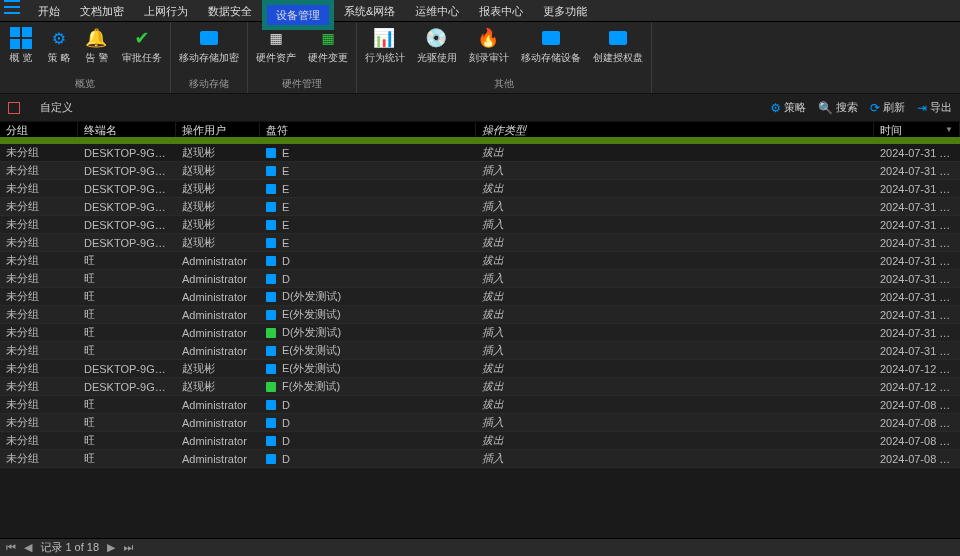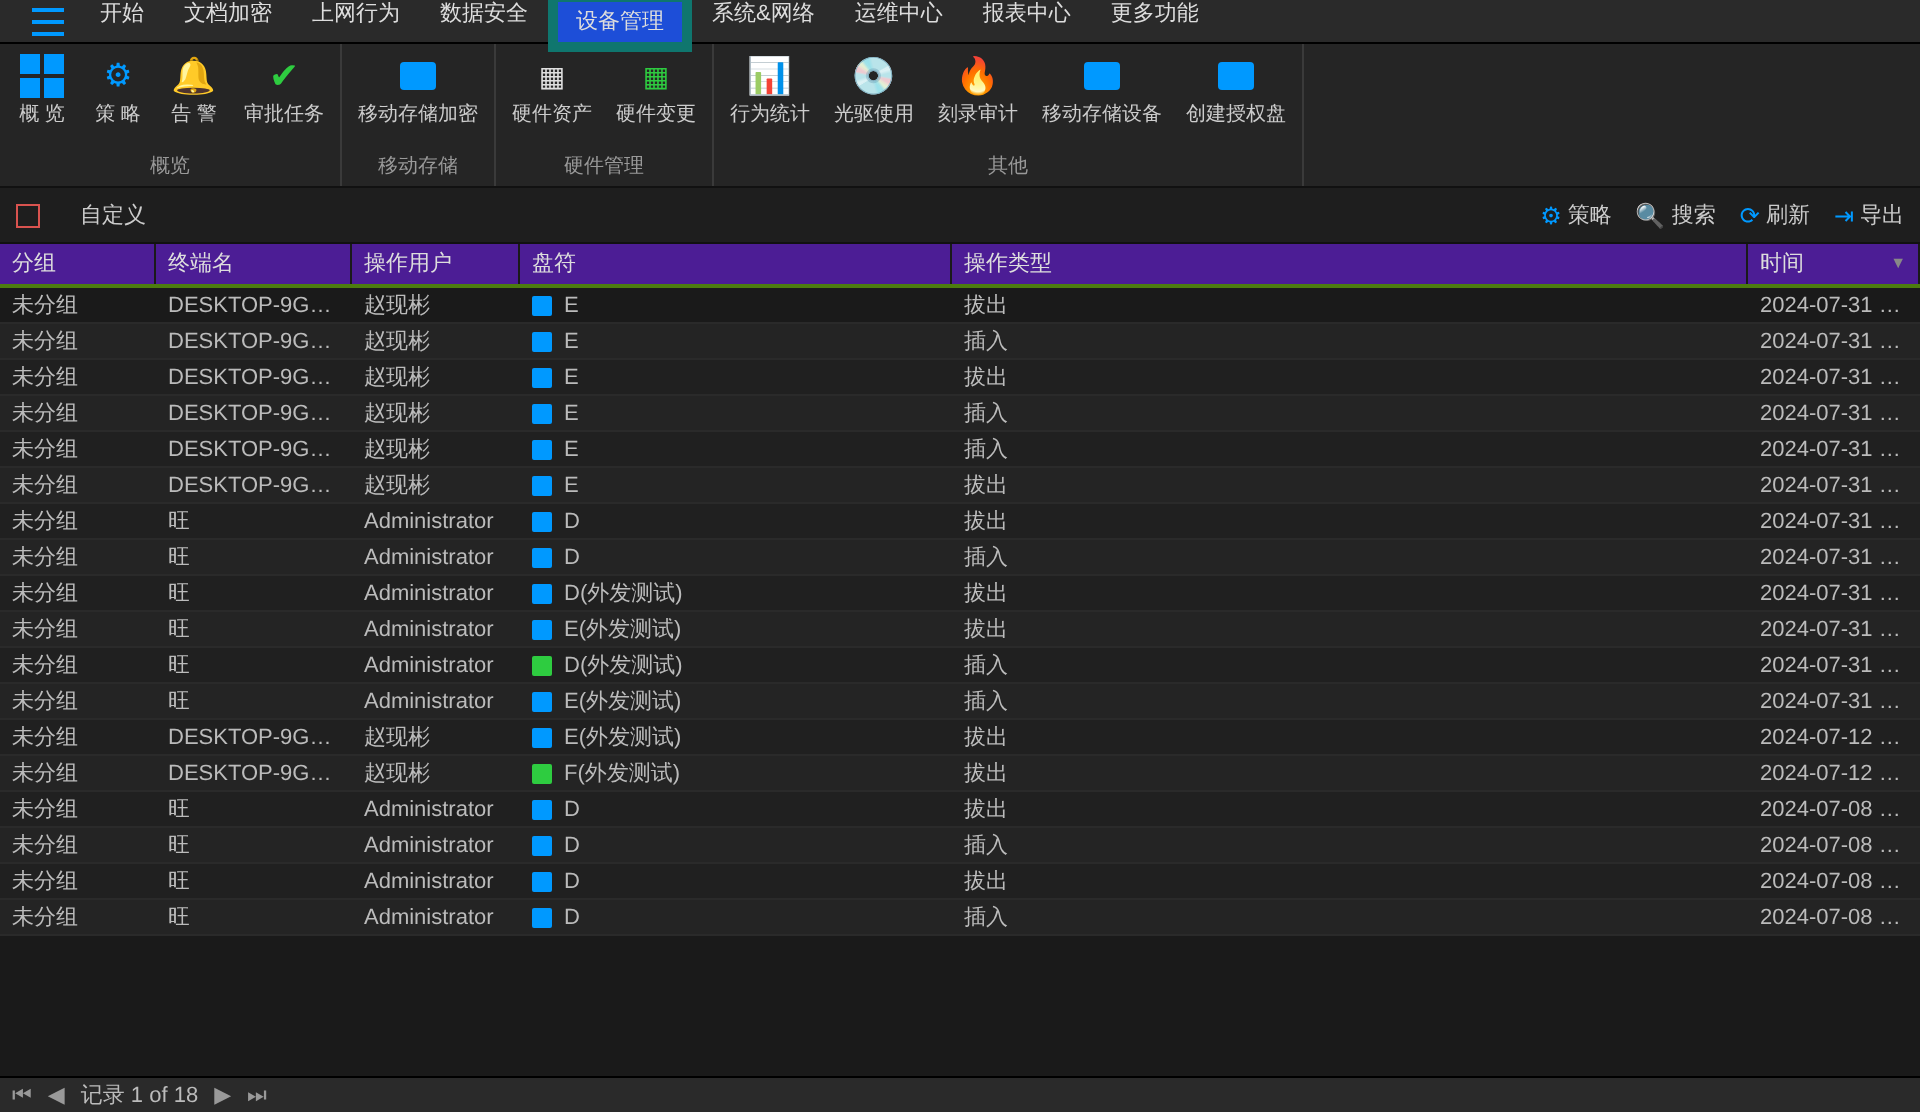--- a/index.html
+++ b/index.html
@@ -1,19 +1,19 @@
 <!DOCTYPE html>
 <html><head>
   <meta charset="utf-8">
   <style>
     * { margin: 0; padding: 0; box-sizing: border-box; font-family: "Microsoft YaHei", Arial, sans-serif; }
     body { width: 960px; height: 556px; background: #1a1a1a; color: #ccc; font-size: 11px; overflow: hidden; position: relative; }
 
     
-    .menubar { height: 22px; background: #2a2a2a; display: flex; align-items: center; padding: 0 16px; border-bottom: 1px solid #000; }
+    .menubar { height: 22px; background: #2a2a2a; display: flex; align-items: flex-start; padding: 0 4px; border-bottom: 1px solid #000; }
     .menubar .menu-icon { width: 16px; height: 14px; display: flex; flex-direction: column; justify-content: space-between; margin-right: 8px; }
     .menubar .menu-icon span { height: 2px; background: #0099ff; }
     .menubar .menu-item { padding: 0 10px; cursor: pointer; line-height: 22px; color: #ddd; }
     .menubar .menu-item.active { background: #1d4ed8; border: 5px solid #0f766e; line-height: 20px; padding: 0 9px; }
 
     
     .ribbon { height: 72px; background: #252525; display: flex; border-bottom: 1px solid #111; }
     .ribbon-group { display: flex; flex-direction: column; border-right: 1px solid #3a3a3a; }
     .ribbon-group .items { flex: 1; display: flex; align-items: flex-start; padding: 2px 2px 0 2px; }
     .ribbon-group .group-label { text-align: center; font-size: 10px; color: #999; height: 16px; line-height: 14px; }
@@ -28,37 +28,37 @@
 
     
     .subbar { height: 28px; background: #1e1e1e; display: flex; align-items: center; justify-content: space-between; padding: 0 8px; border-bottom: 1px solid #111; }
     .subbar-left { display: flex; align-items: center; gap: 20px; }
     .subbar-left .sqicon { width: 12px; height: 12px; border: 1px solid #d9534f; display: inline-block; }
     .subbar-right { display: flex; align-items: center; gap: 12px; }
     .subbar-right .tool { display: flex; align-items: center; gap: 3px; cursor: pointer; }
     .subbar-right .tool .ticon { color: #0099ff; font-size: 12px; }
 
     
-    .thead { height: 22px; background: #4c1d95; display: flex; border-bottom: 2px solid #4d7c0f; }
+    .thead { height: 22px; background: #000000; display: flex; border-bottom: 7px solid #4d7c0f; }
     .thead .col { padding: 0 6px; line-height: 22px; border-right: 1px solid #1a1a1a; color: #ddd; font-size: 11px; display: flex; align-items: center; }
     .thead .col.time { justify-content: space-between; }
     .thead .col .sort { font-size: 8px; color: #888; }
 
     
     .tbody { position: absolute; top: 144px; left: 0; right: 0; bottom: 18px; overflow: hidden; }
     .row { height: 18px; display: flex; align-items: center; border-bottom: 1px solid #2a2a2a; color: #bbb; font-size: 11px; }
     .row:nth-child(odd) { background: #202020; }
     .row:nth-child(even) { background: #242424; }
     .row.sel { background: #1a1a1a; }
     .cell { padding: 0 6px; overflow: hidden; white-space: nowrap; text-overflow: ellipsis; }
     .c-group { width: 78px; }
     .c-term { width: 98px; }
     .c-user { width: 84px; }
     .c-drv { width: 216px; display: flex; align-items: center; gap: 6px; }
-    .c-op { width: 398px; }
+    .c-op { width: 398px; font-style: italic; }
     .c-time { flex: 1; text-align: right; padding-right: 8px; }
     .drvicon { width: 10px; height: 10px; background: #0099ff; border-radius: 1px; display: inline-block; flex-shrink: 0; }
     .drvicon.alt { background: #2ecc40; }
 
     
     .statusbar { position: absolute; bottom: 0; left: 0; right: 0; height: 18px; background: #2a2a2a; display: flex; align-items: center; padding: 0 6px; gap: 8px; font-size: 11px; color: #bbb; border-top: 1px solid #000; }
     .statusbar .navbtn { cursor: pointer; color: #999; font-size: 11px; }
   </style>
 </head>
 <body>

